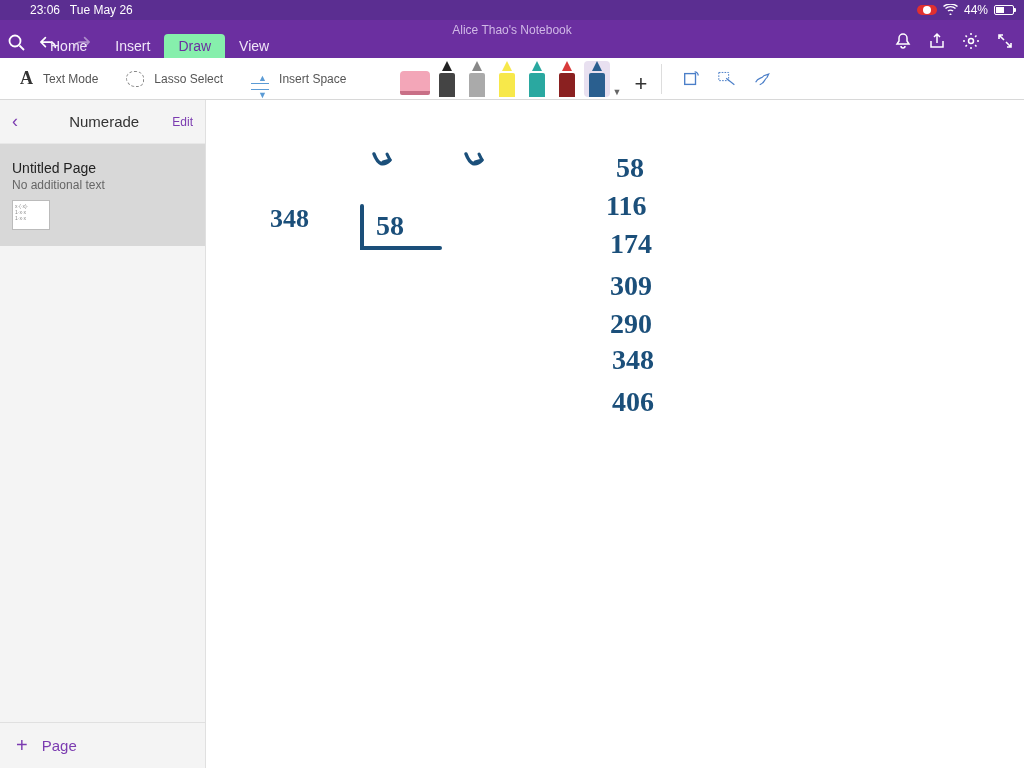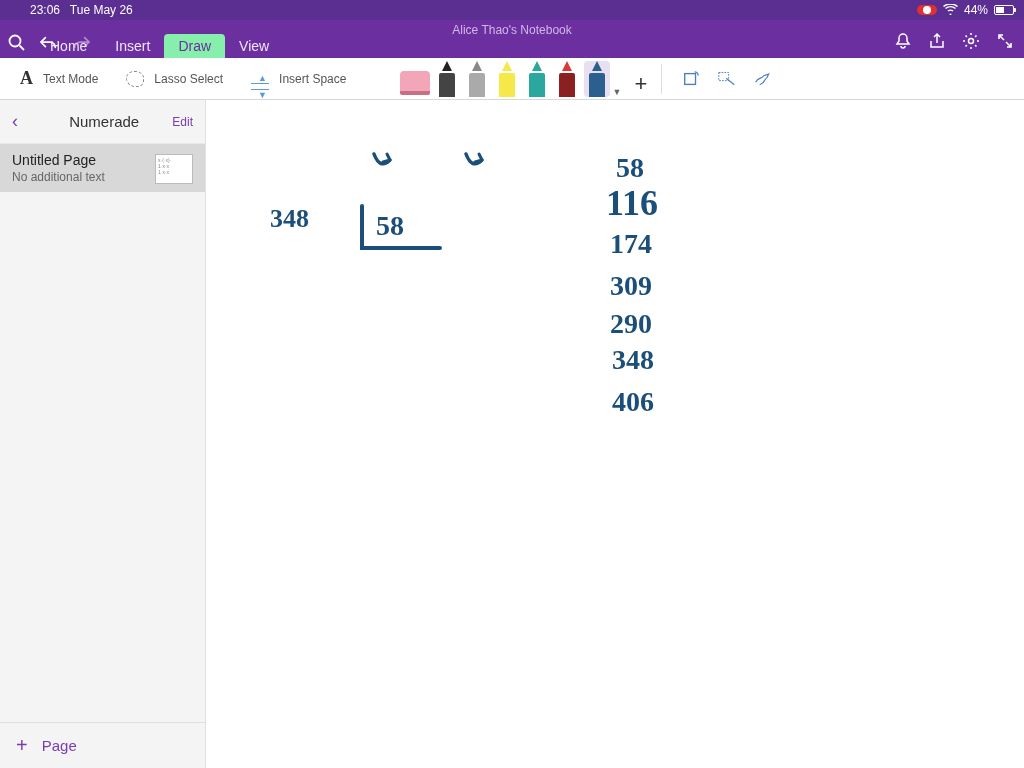--- a/index.html
+++ b/index.html
@@ -38,21 +38,21 @@
 .pen.selected{background:#e8e0f0;border-radius:4px;}
 .pen-dd{width:10px;font-size:9px;color:#666;align-self:flex-end;margin-left:-2px;}
 .add-pen{font-size:22px;color:#333;padding:0 8px;cursor:pointer;}
 .sep{width:1px;height:30px;background:#ddd;margin:0 6px;}
 .content{display:flex;height:668px;}
 .sidebar{width:206px;background:#f4f4f4;border-right:1px solid #e0e0e0;display:flex;flex-direction:column;}
 .side-head{height:44px;display:flex;align-items:center;padding:0 12px;border-bottom:1px solid #e8e8e8;}
 .back-chev{color:#7b3bb0;font-size:18px;cursor:pointer;margin-right:18px;}
 .side-title{font-size:15px;color:#333;flex:1;text-align:center;}
 .side-edit{color:#7b3bb0;font-size:12px;cursor:pointer;}
-.page-item{background:#d8d8d8;padding:8px 12px;display:flex;align-items:flex-end;gap:8px;cursor:pointer;}
+.page-item{background:#d8d8d8;padding:16px 12px;display:flex;align-items:flex-start;gap:8px;cursor:pointer;flex-direction:column;}
 .page-item .txt{flex:1;}
 .page-item .title{font-size:14px;color:#222;}
 .page-item .sub{font-size:12px;color:#666;margin-top:2px;}
 .page-item .thumb{width:38px;height:30px;background:#fff;border:1px solid #bbb;font-size:5px;color:#888;padding:2px;line-height:6px;}
 .side-footer{margin-top:auto;height:46px;border-top:1px solid #e0e0e0;display:flex;align-items:center;padding:0 16px;cursor:pointer;}
 .side-footer .plus{color:#7b3bb0;font-size:20px;margin-right:14px;}
 .side-footer .lbl{color:#7b3bb0;font-size:15px;}
 .canvas{flex:1;background:#fff;position:relative;}
 .ink{font-family:"Comic Sans MS","Segoe Script",cursive;color:#1b4f7a;position:absolute;font-weight:600;}
 </style>
@@ -225,20 +225,20 @@
       <path d="M100 4 Q 106 20 116 10" stroke="#1b4f7a" stroke-width="3.5" fill="none" stroke-linecap="round"></path>
       <path d="M116 10 l-3 -6 M116 10 l-7 2" stroke="#1b4f7a" stroke-width="3" fill="none" stroke-linecap="round"></path>
     </svg>
     <div class="ink" style="left:64px;top:104px;font-size:26px">348</div>
     <svg style="position:absolute;left:148px;top:100px" width="100" height="60">
       <path d="M8 6 L8 48 L86 48" stroke="#1b4f7a" stroke-width="4" fill="none" stroke-linecap="round"></path>
     </svg>
     <div class="ink" style="left:170px;top:110px;font-size:28px">58</div>
 
     <div class="ink" style="left:410px;top:52px;font-size:28px">58</div>
-    <div class="ink" style="left:400px;top:82px;font-size:36px">116</div>
+    <div class="ink" style="left:400px;top:90px;font-size:28px">116</div>
     <div class="ink" style="left:404px;top:128px;font-size:28px">174</div>
     <div class="ink" style="left:404px;top:170px;font-size:28px">309</div>
     <div class="ink" style="left:404px;top:208px;font-size:28px">290</div>
     <div class="ink" style="left:406px;top:244px;font-size:28px">348</div>
     <div class="ink" style="left:406px;top:286px;font-size:28px">406</div>
   </div>
 </div>
 
 </body></html>

